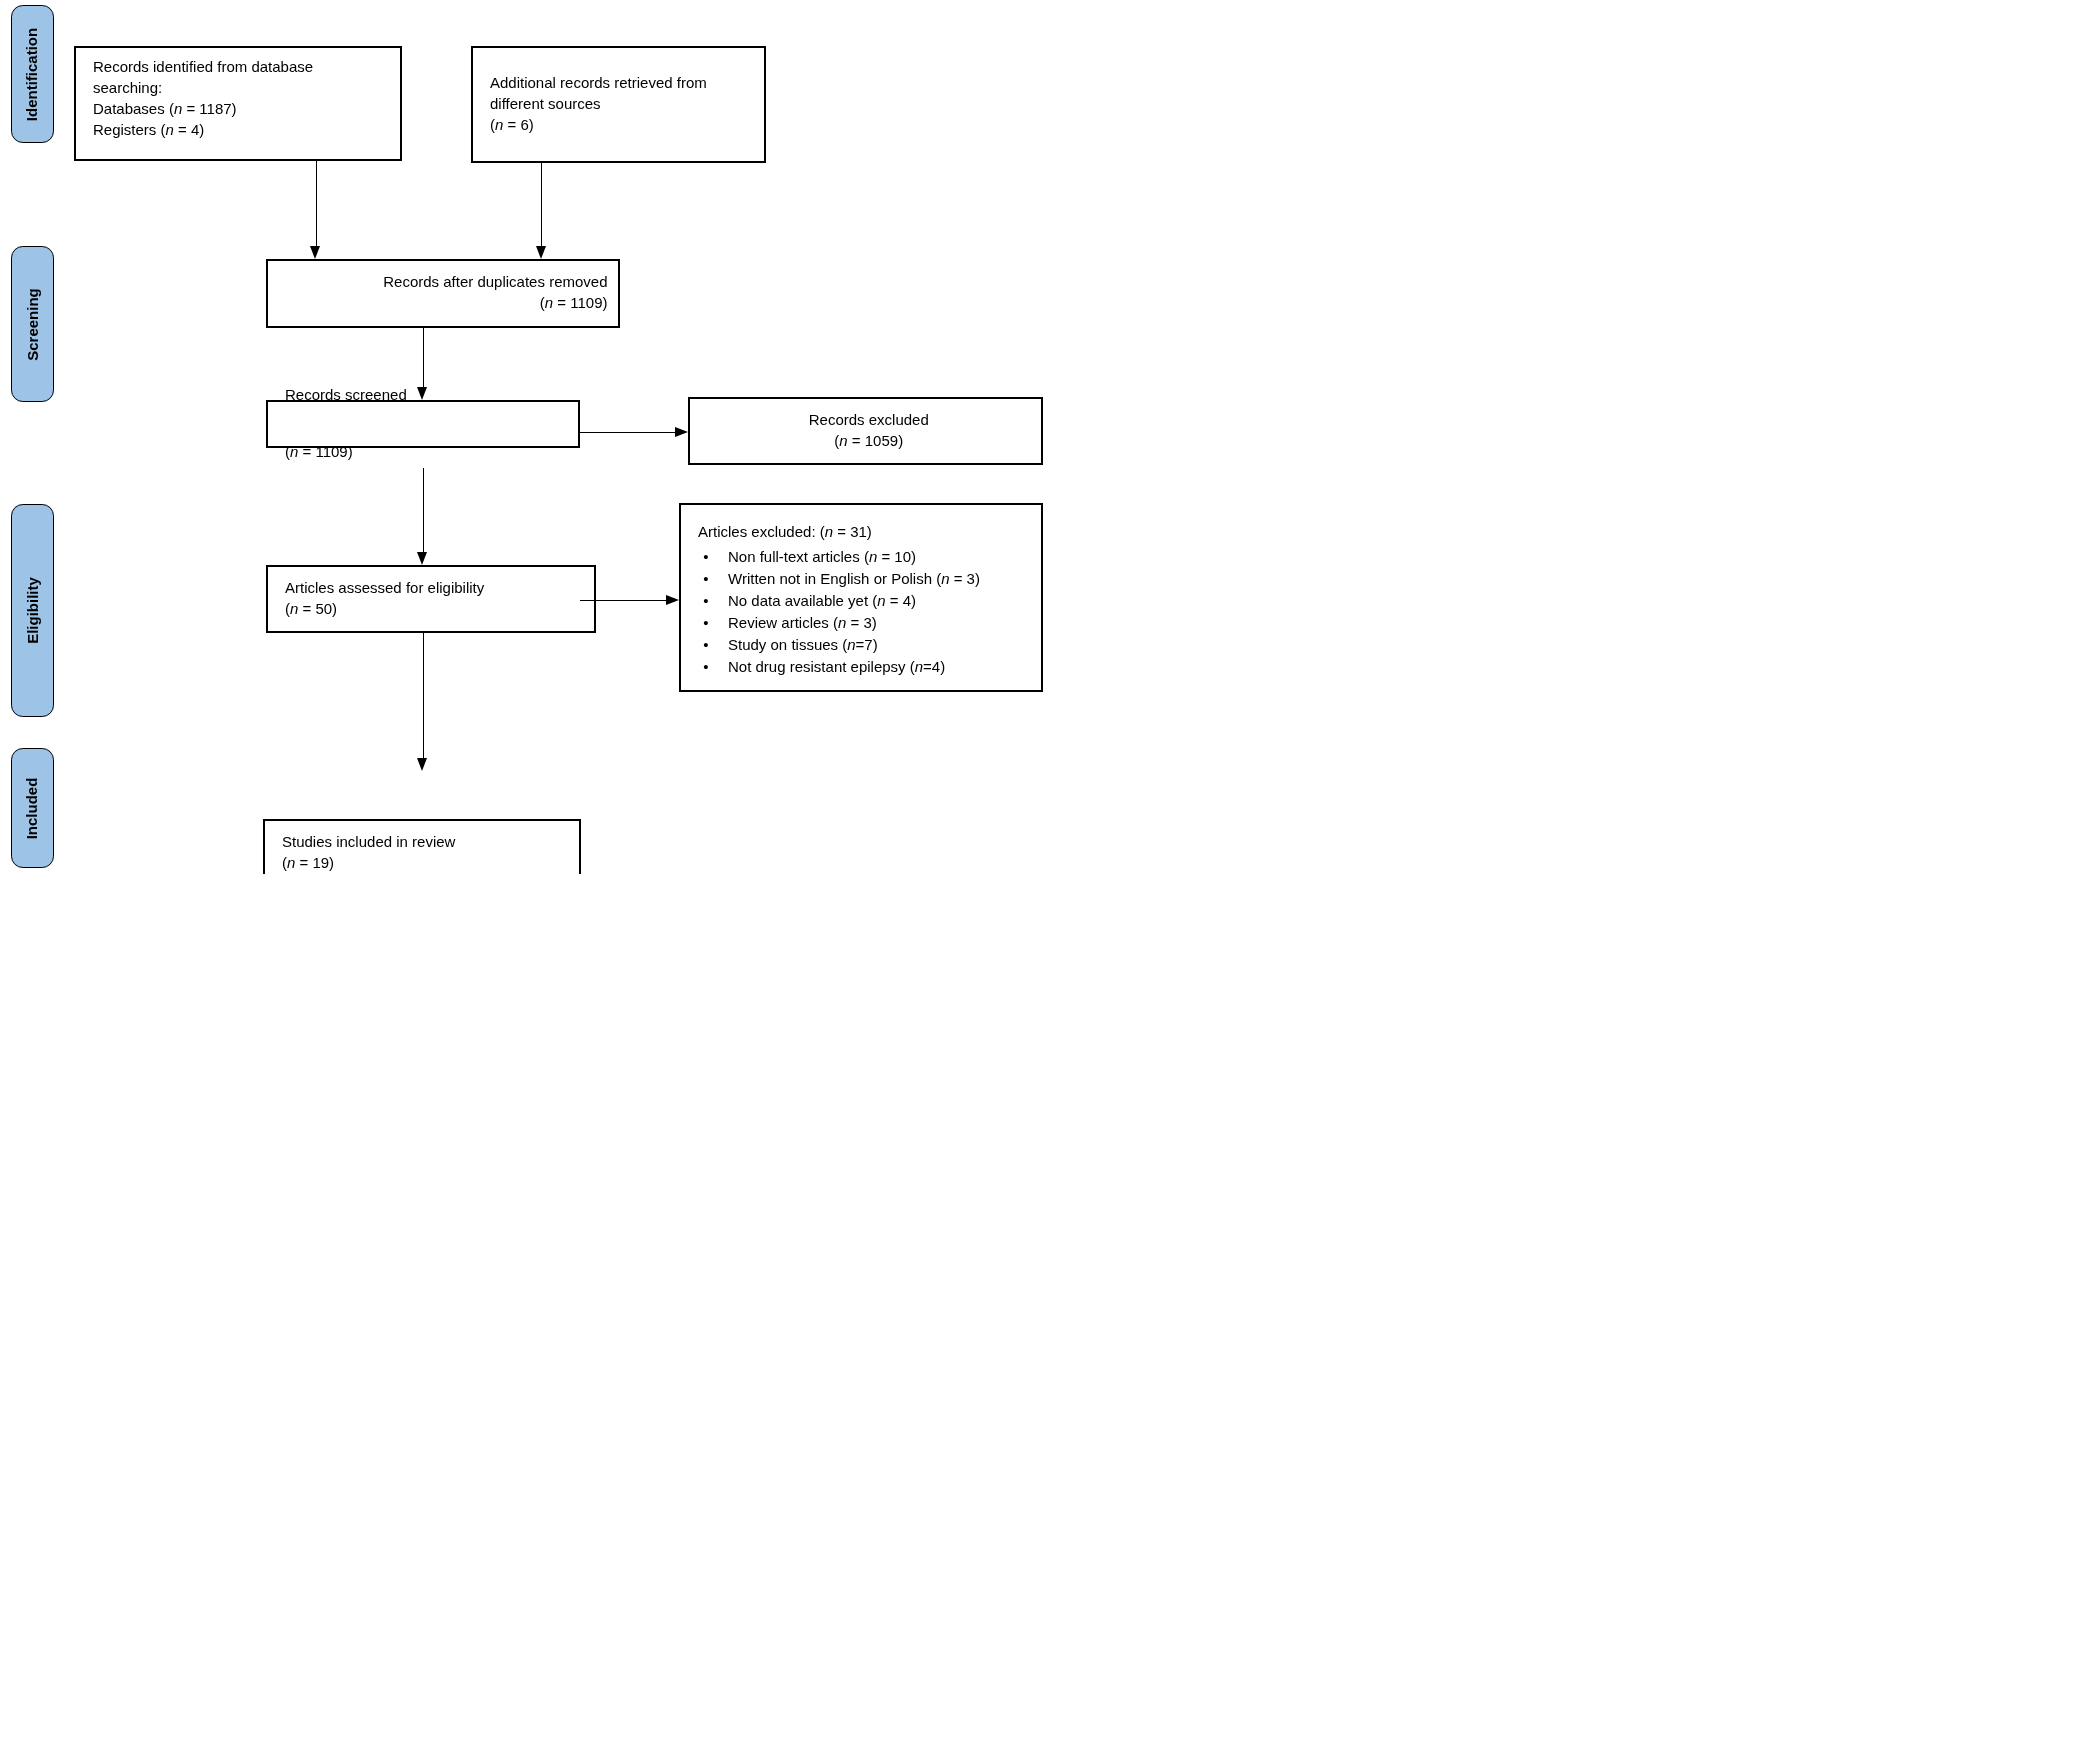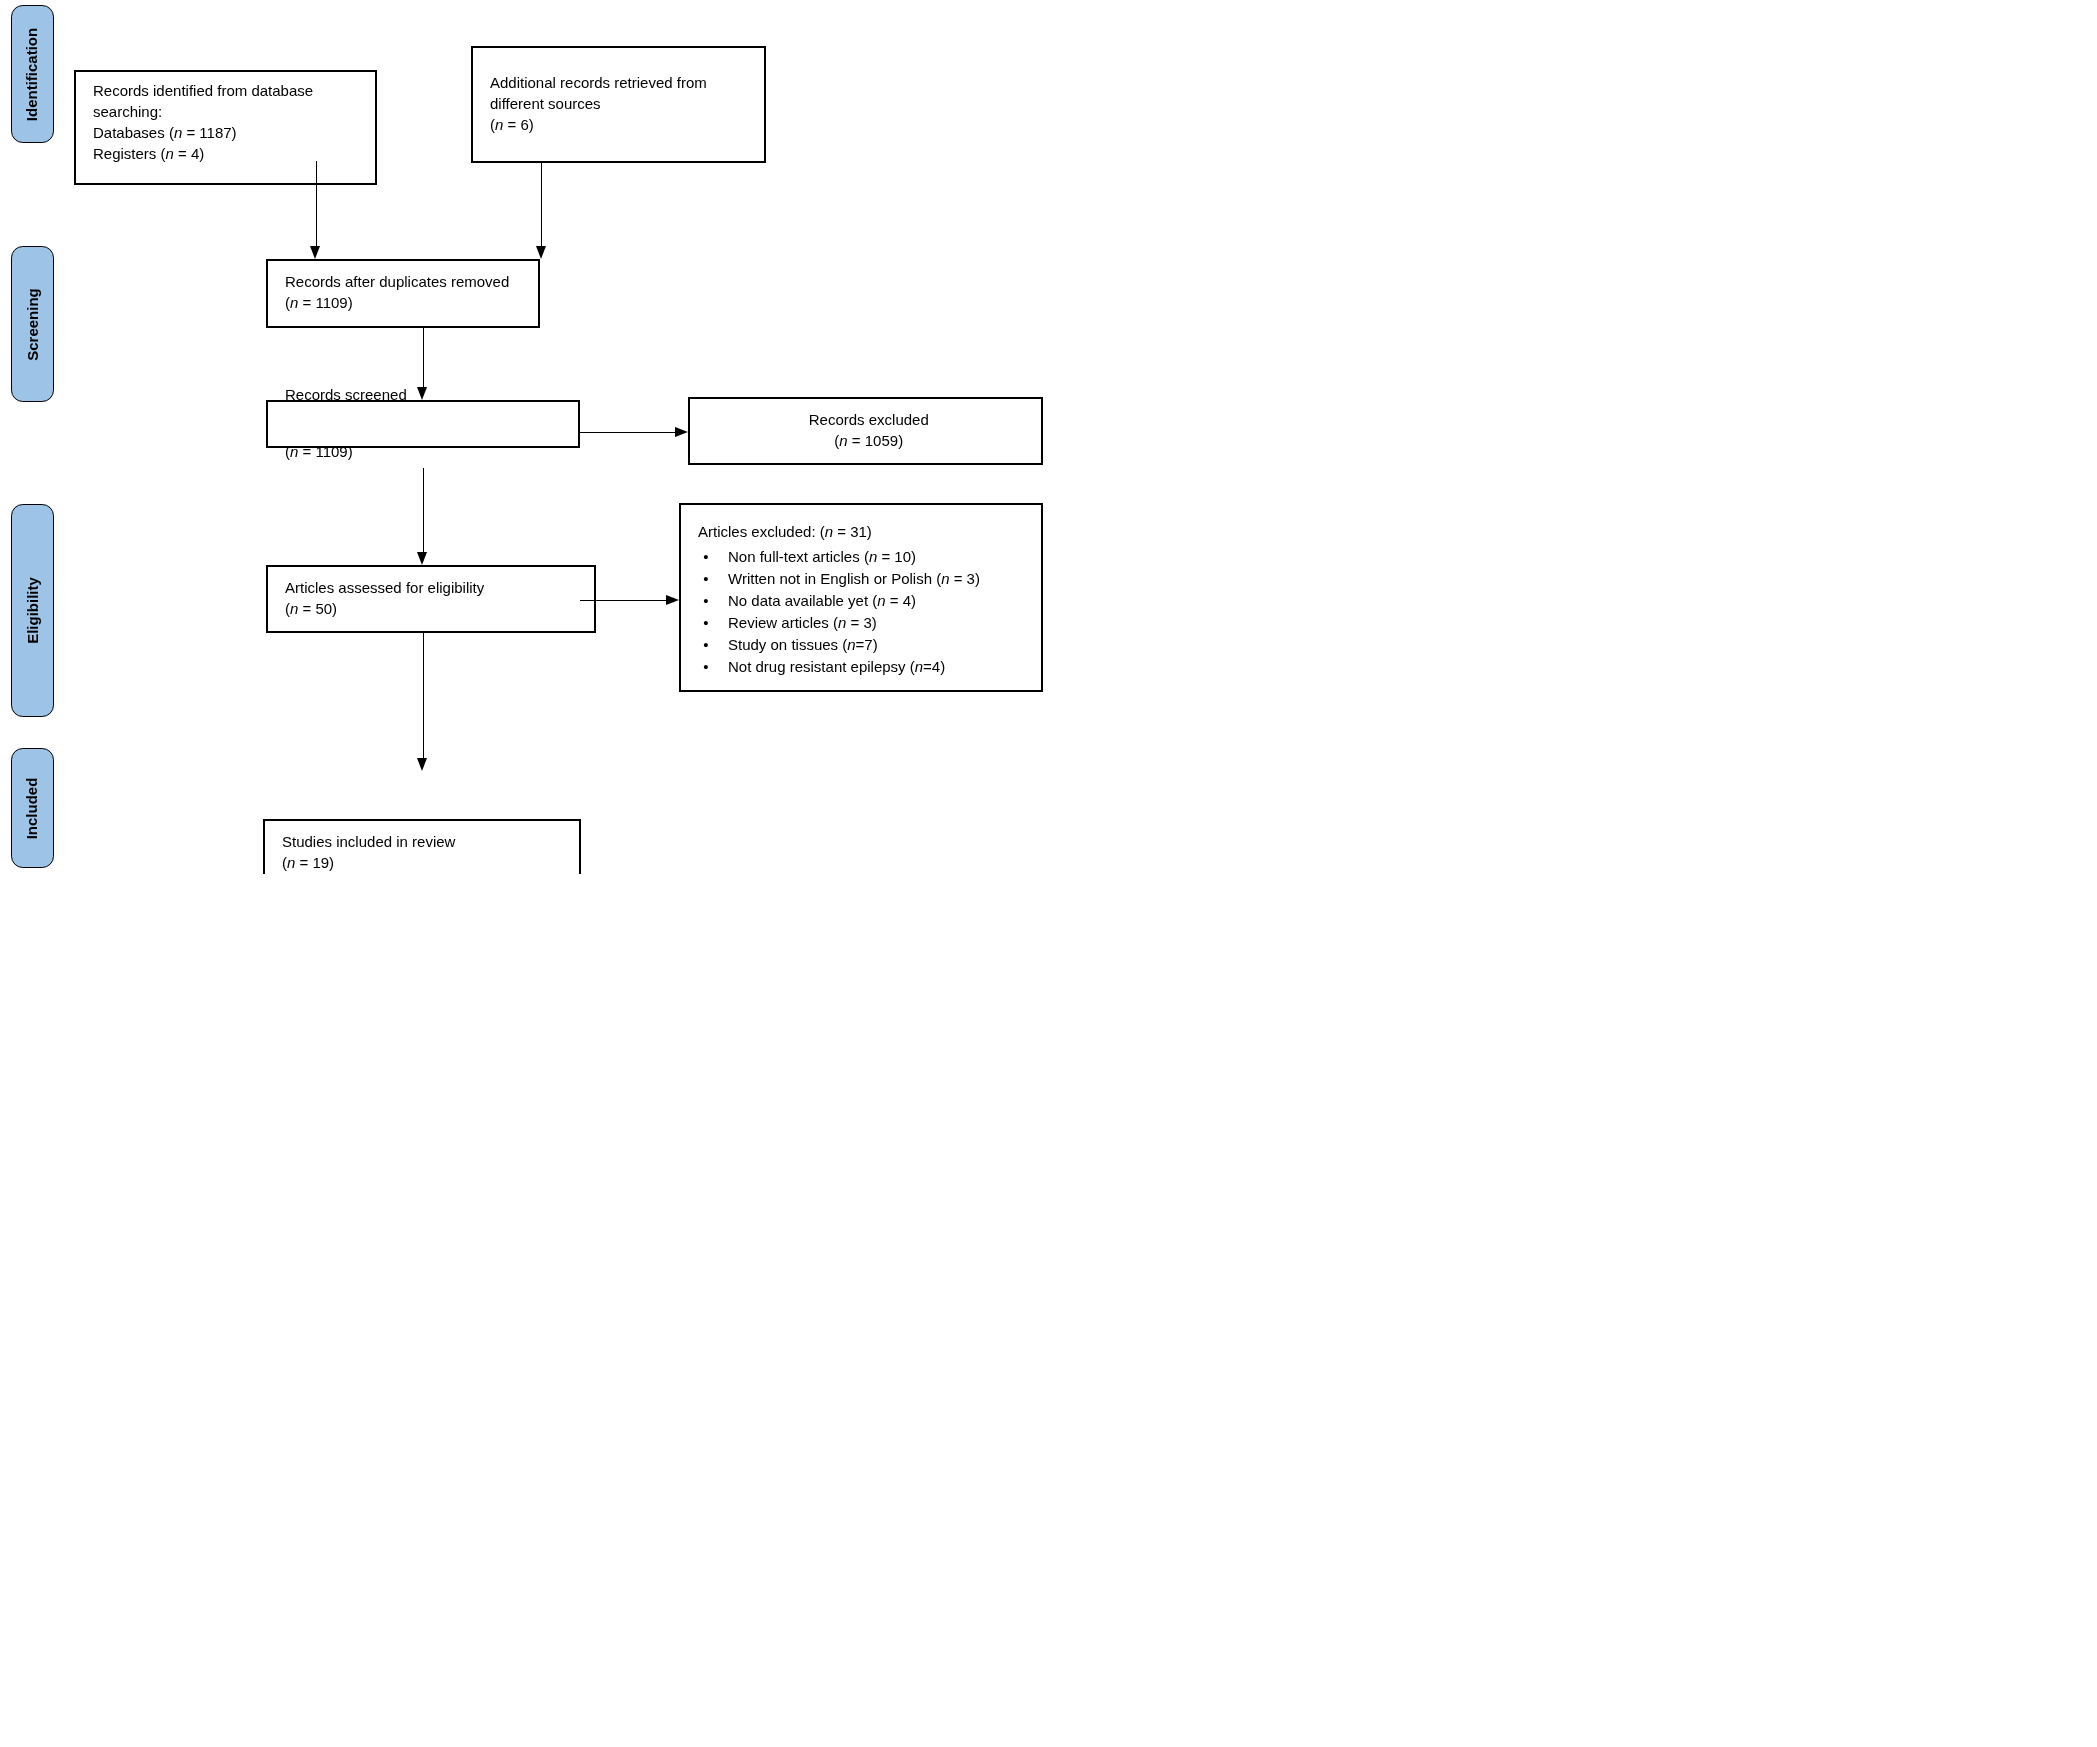--- a/index.html
+++ b/index.html
@@ -75,39 +75,39 @@
   <div class="stage" style="left:10.5px; top:246px; width:43px; height:156px;">
     <span class="stage-label">Screening</span>
   </div>
   <div class="stage" style="left:10.5px; top:504px; width:43px; height:213px;">
     <span class="stage-label">Eligibility</span>
   </div>
   <div class="stage" style="left:10.5px; top:748px; width:43px; height:120px;">
     <span class="stage-label">Included</span>
   </div>
 
-  <div class="box" style="left:74px; top:46px; width:303px; height:115px; padding-bottom:17px;margin-top:24px;">
+  <div class="box" style="left:74px; top:46px; width:328px; height:115px; padding-bottom:17px;">
     <span class="ln">Records identified from database</span>
     <span class="ln">searching:</span>
     <span class="ln"><span>Databases (</span><span class="nvar">n</span><span> = 1187)</span></span>
     <span class="ln"><span>Registers (</span><span class="nvar">n</span><span> = 4)</span></span>
   </div>
 
   <div class="box" style="left:471px; top:46px; width:295px; height:117px;">
     <span class="ln">Additional records retrieved from</span>
     <span class="ln">different sources</span>
     <span class="ln"><span>(</span><span class="nvar">n</span><span> = 6)</span></span>
   </div>
 
   <div class="vline" style="left:316px; top:161px; width:1.3px; height:86px;"></div>
   <div class="arrow-down" style="left:310px; top:246px;"></div>
   <div class="vline" style="left:541px; top:163px; width:1.3px; height:83px;"></div>
   <div class="arrow-down" style="left:536px; top:246px;"></div>
 
-  <div class="box" style="left:266px; top:259px; width:274px; height:69px;">
+  <div class="box" style="left:266px; top:259px; width:354px; height:69px;align-items:flex-end;">
     <span class="ln">Records after duplicates removed</span>
     <span class="ln"><span>(</span><span class="nvar">n</span><span> = 1109)</span></span>
   </div>
 
   <div class="vline" style="left:423px; top:328px; width:1.3px; height:60px;"></div>
   <div class="arrow-down" style="left:417px; top:387px;"></div>
 
   <div class="box" style="left:266px; top:400px; width:314px; height:48px;gap:36px;">
     <span class="ln">Records screened</span>
     <span class="ln"><span>(</span><span class="nvar">n</span><span> = 1109)</span></span>

